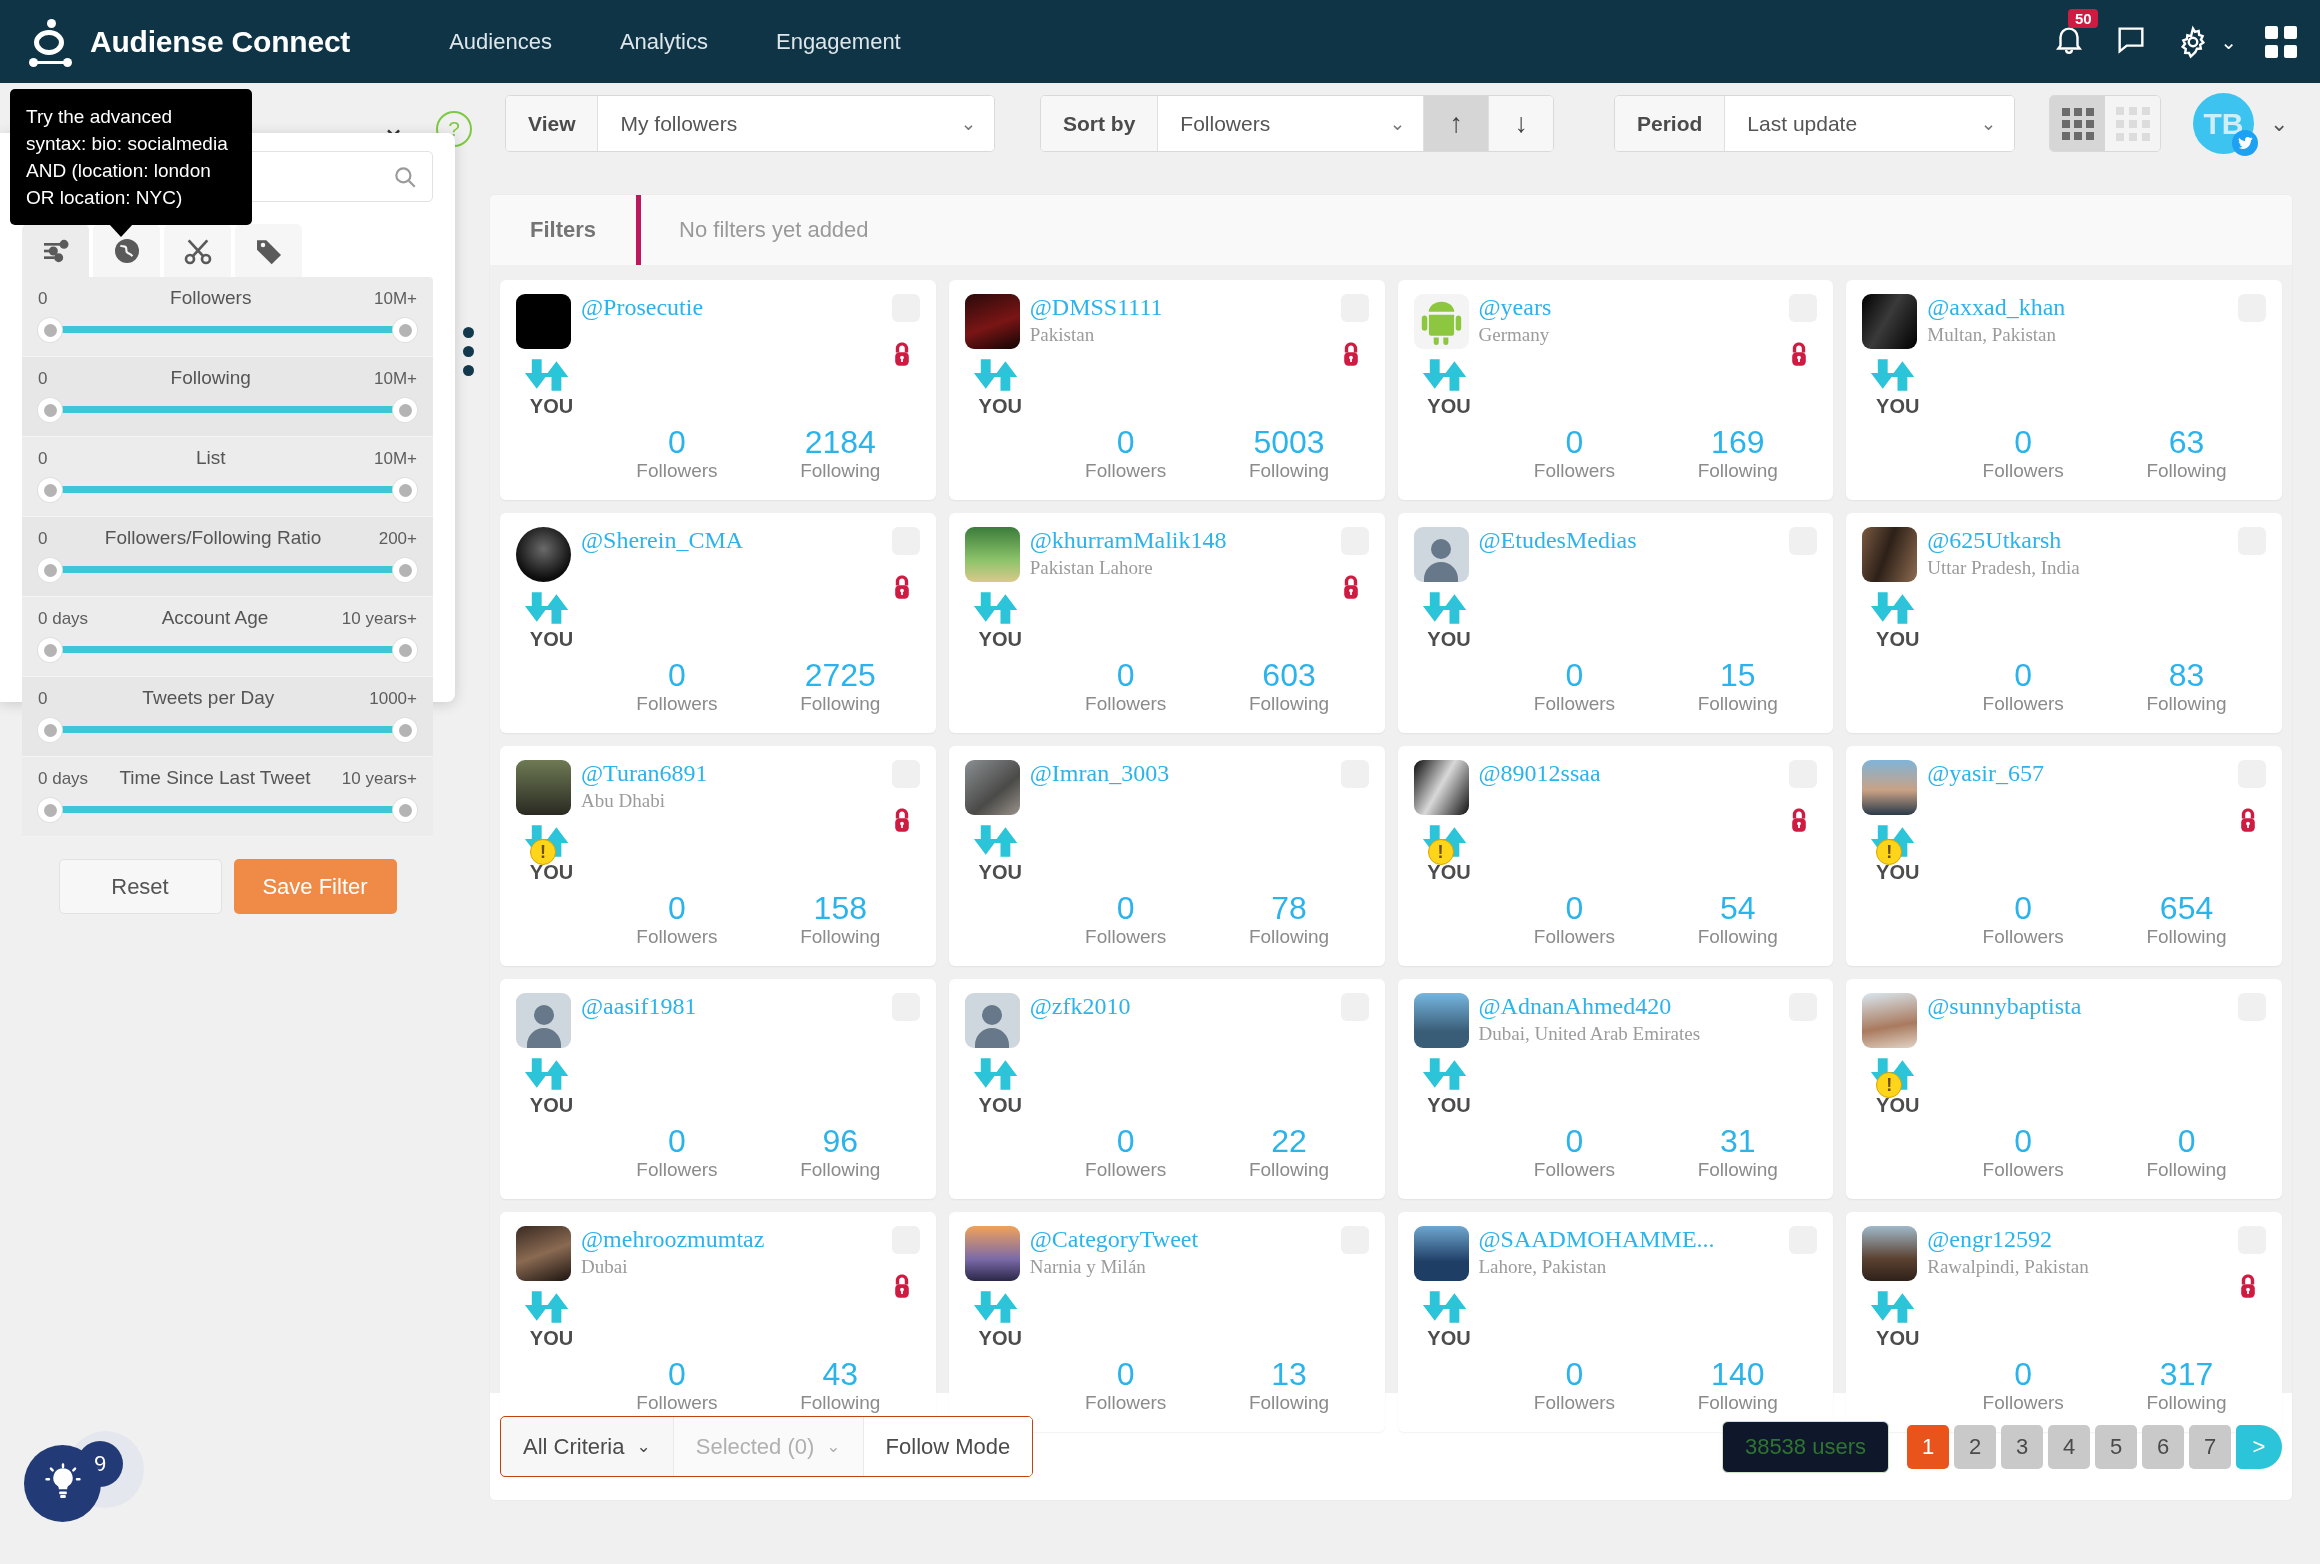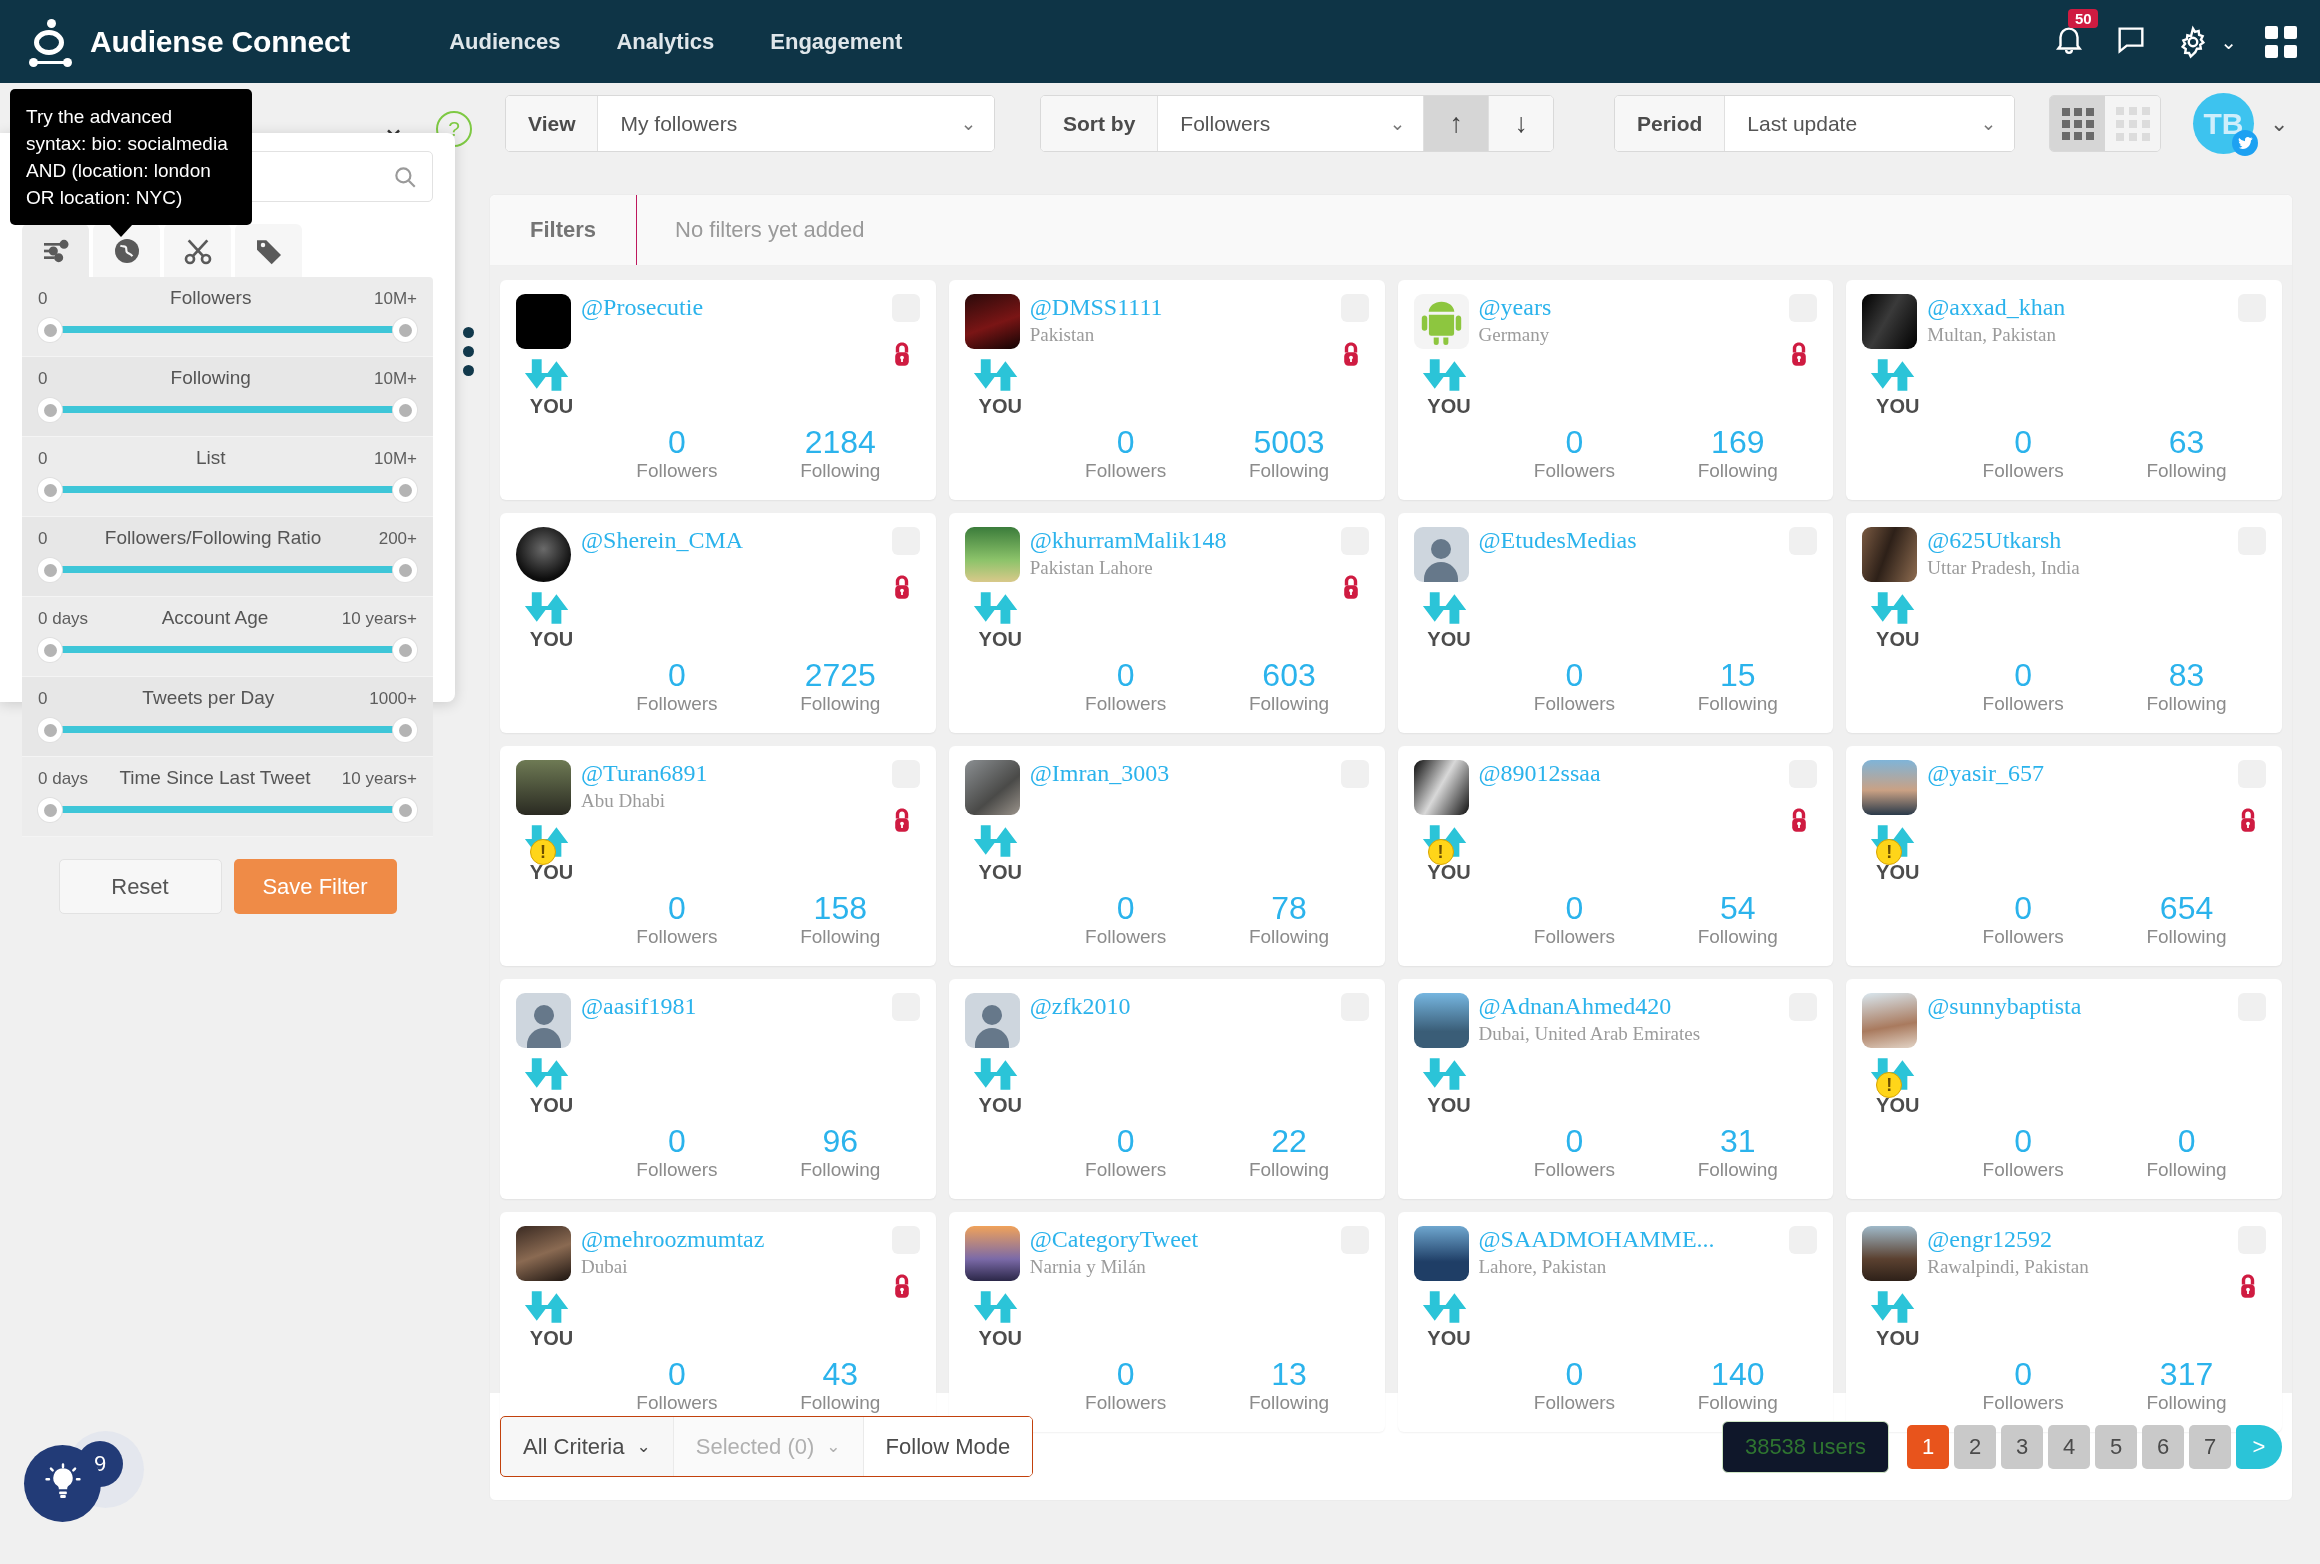--- a/index.html
+++ b/index.html
@@ -31,21 +31,21 @@
     position: absolute; left: 4px; top: 44px; width: 36px; height: 3px;
     background: #fff;
   }
   .brand-logo .a-l-dot, .brand-logo .a-r-dot {
     position: absolute; top: 41px; width: 9px; height: 9px;
     background: #fff; border-radius: 50%;
   }
   .brand-logo .a-l-dot { left: 1px; } .brand-logo .a-r-dot { left: 35px; }
   .brand-title { color: #fff; font-size: 30px; font-weight: bold; letter-spacing: -0.2px; }
 
-  .nav-links { display: flex; margin-left: 71px; gap: 0; font-weight: bold; }
+  .nav-links { display: flex; margin-left: 71px; gap: 12px; }
   .nav-link {
     color: #dfe6ea; font-size: 22px; padding: 10px 28px; cursor: pointer;
   }
   .nav-right {
     position: absolute; right: 24px; top: 0; height: 83px;
     display: flex; align-items: center; gap: 28px;
   }
   .nav-icon { position: relative; cursor: pointer; }
   .badge {
     position: absolute; top: -14px; left: 16px;
@@ -186,21 +186,21 @@
   .mainpanel {
     position: absolute; left: 489px; top: 194px; width: 1804px; height: 1307px;
     background: #fff; border-radius: 6px; border: 1px solid #ececec;
   }
   .filtersbar {
     height: 71px; background: #f9f9f9; display: flex; align-items: center;
     border-bottom: 1px solid #efefef; border-radius: 6px 6px 0 0;
   }
   .filtersbar .fl {
     font-weight: bold; color: #757575; font-size: 22px; padding: 0 40px;
-    border-right: 1px solid #be185d; height: 100%; display: flex; align-items: center;
+    border-right: 5px solid #be185d; height: 100%; display: flex; align-items: center;
     cursor: pointer;
   }
   .filtersbar .fv { color: #9a9a9a; font-size: 22px; padding-left: 38px; }
 
   .cardsarea {
     position: absolute; left: 0; top: 71px; right: 0; bottom: 107px;
     background: #f0f0f0; padding: 14px 10px 0 10px;
   }
   .cardgrid {
     display: grid; grid-template-columns: repeat(4, 1fr);

